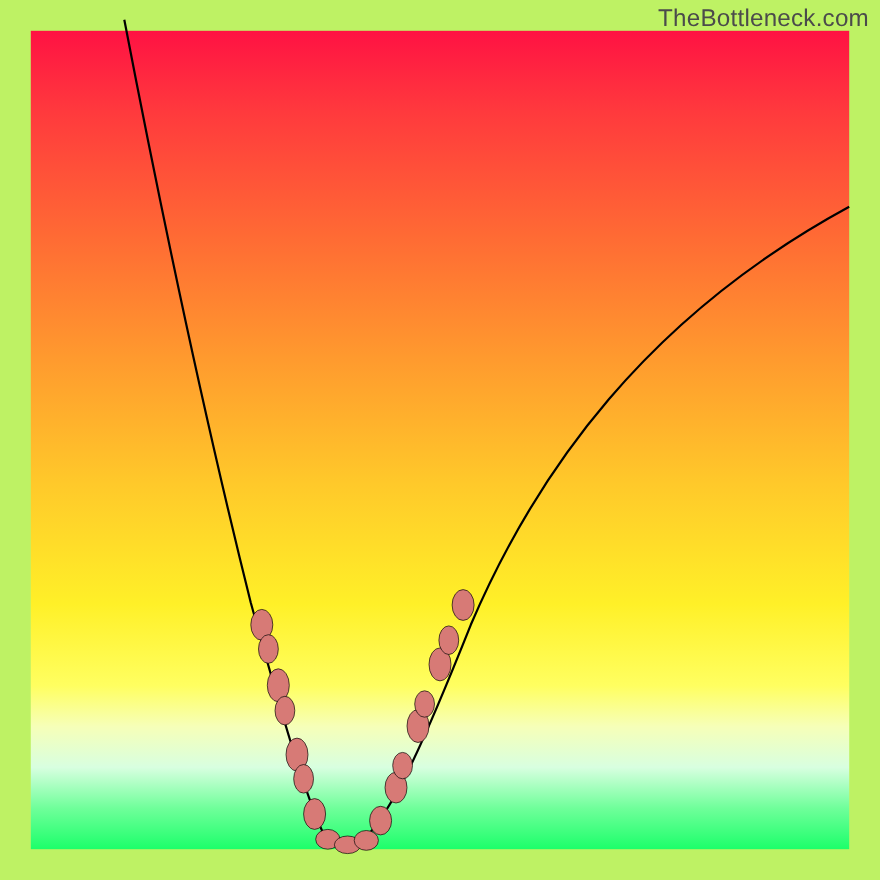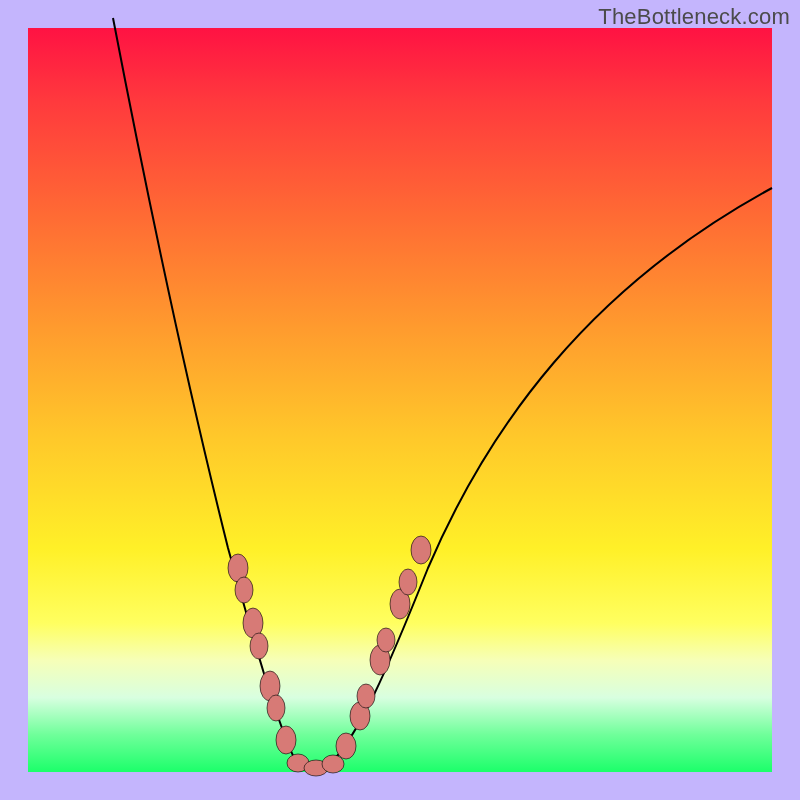--- a/index.html
+++ b/index.html
@@ -10,21 +10,21 @@
     background: #000;
     overflow: hidden;
     font-family: Arial, Helvetica, sans-serif;
   }
   .frame {
     position: absolute;
     left: 0;
     top: 0;
     width: 800px;
     height: 800px;
-    background: #c4b5fd;
+    background: #bef264;
   }
   .plot {
     position: absolute;
     left: 28px;
     top: 28px;
     width: 744px;
     height: 744px;
     
     background: linear-gradient(
       to bottom,

